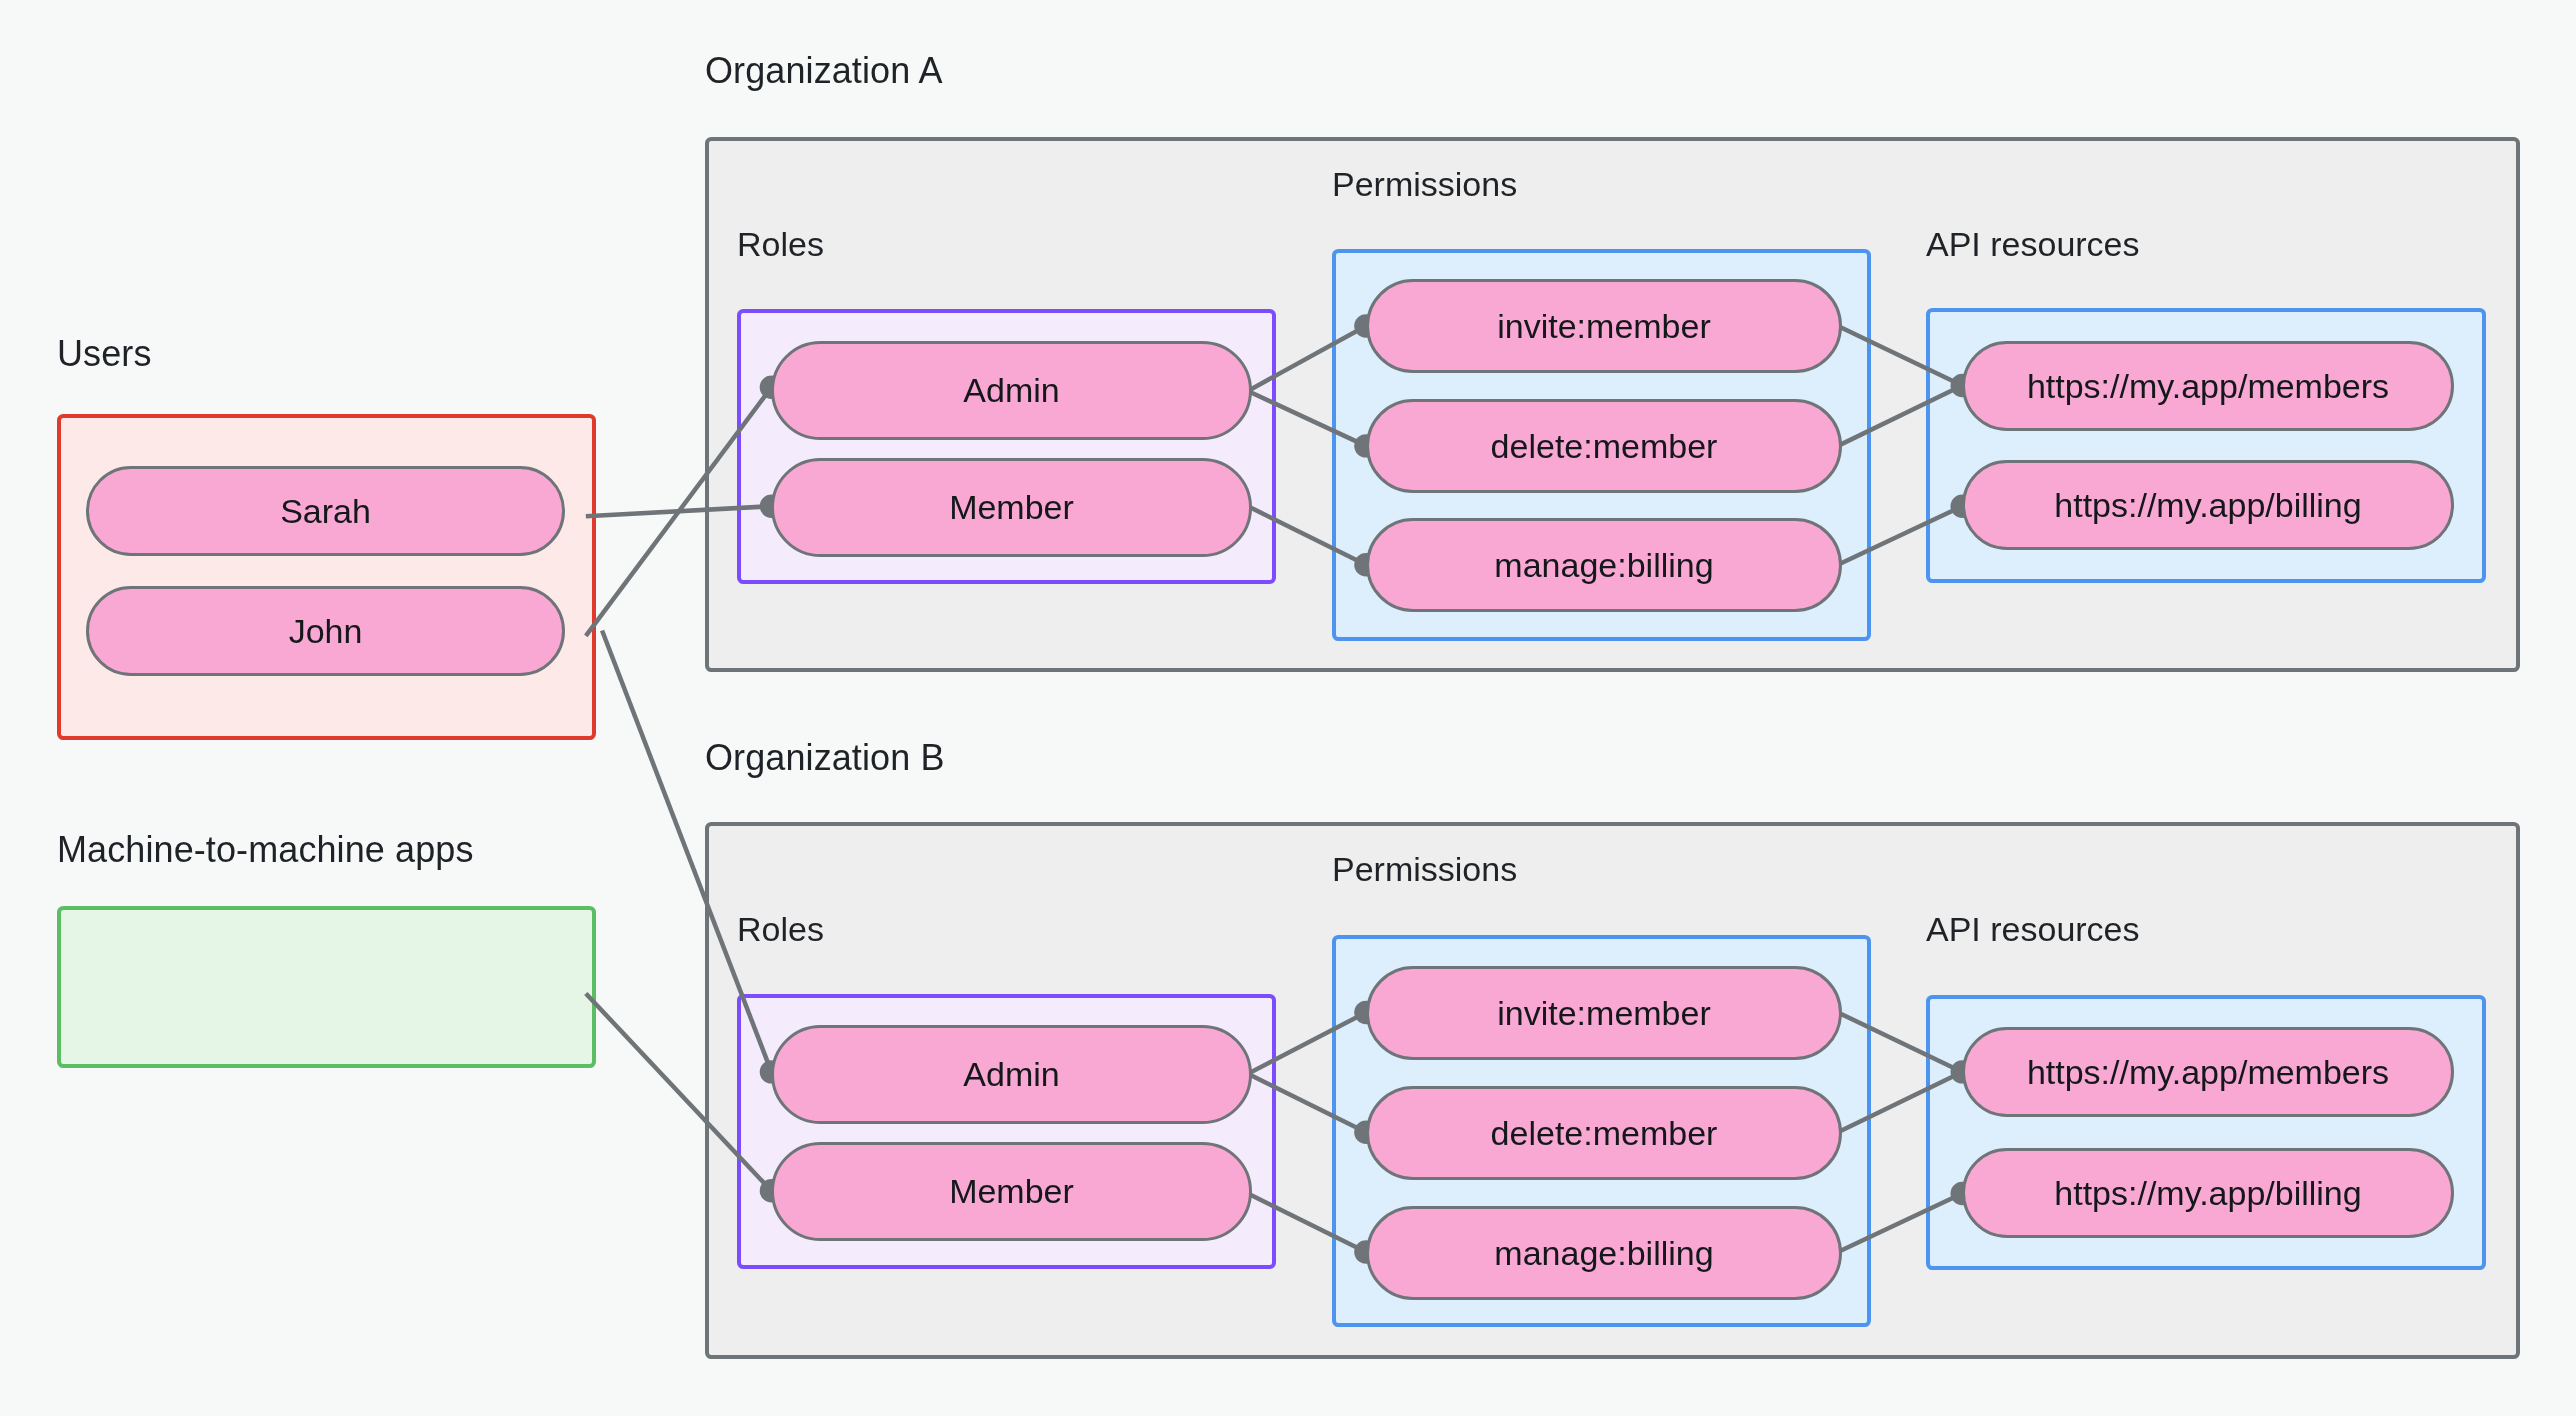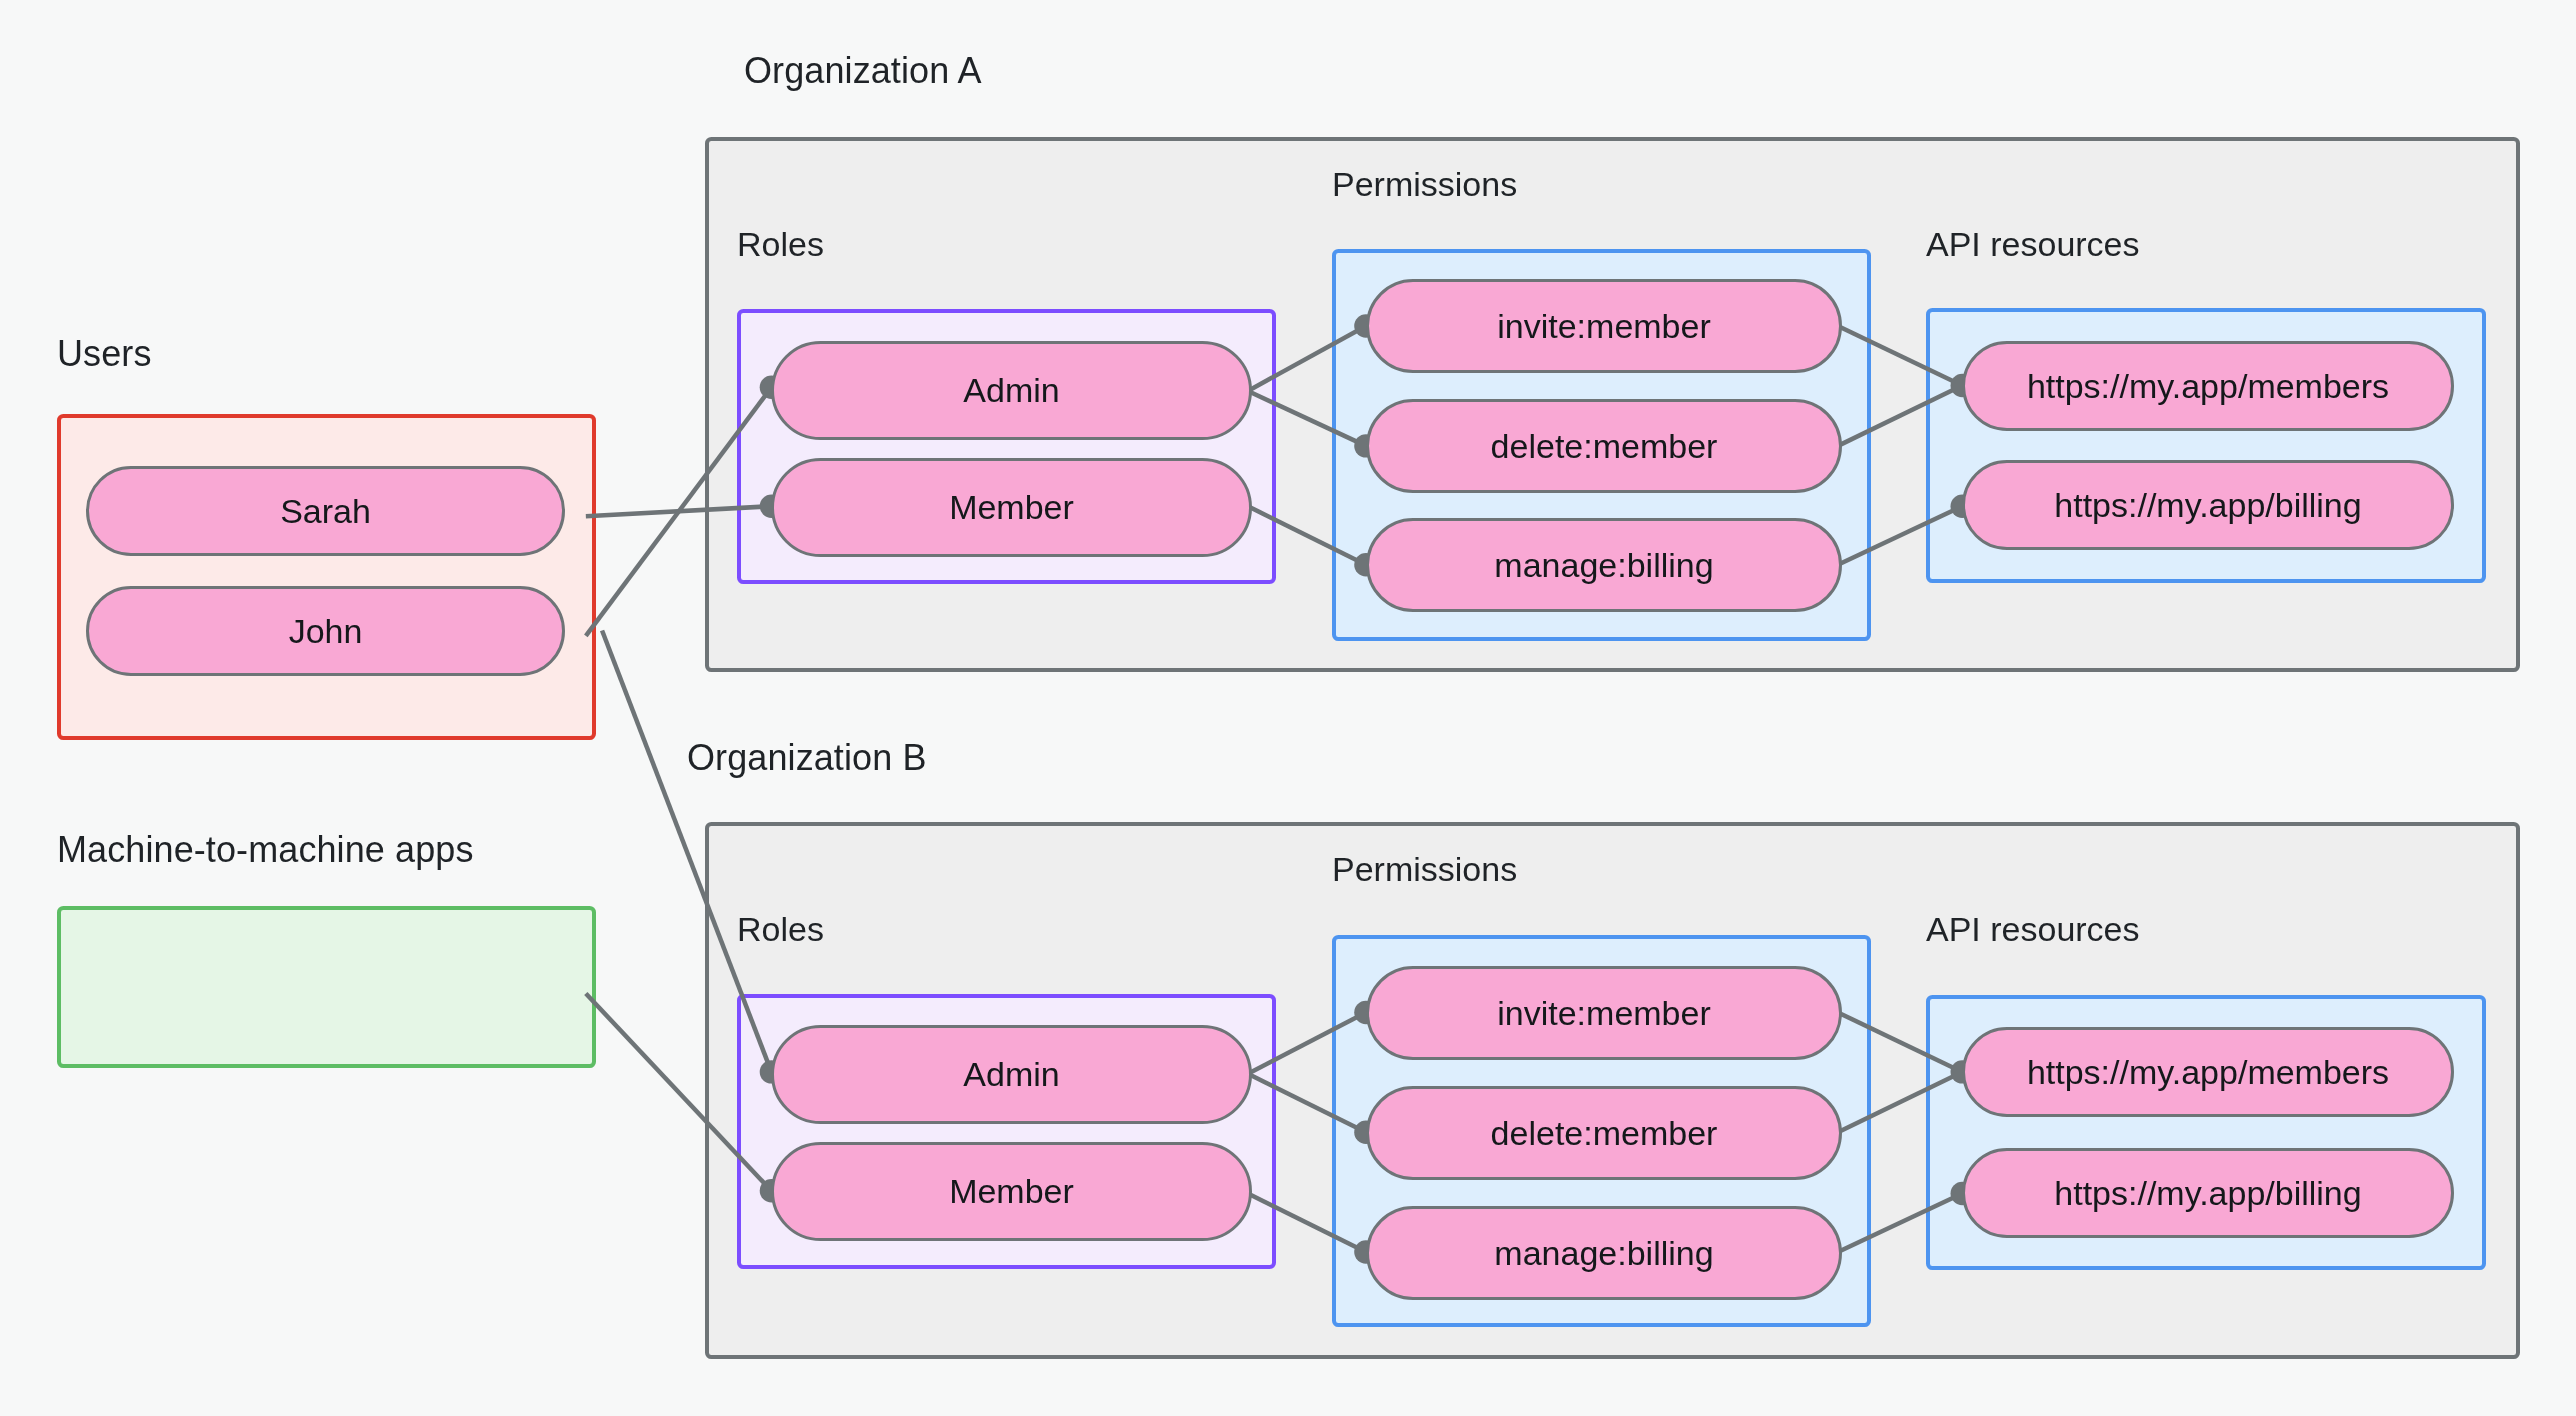--- a/index.html
+++ b/index.html
@@ -144,21 +144,21 @@
   <div class="pill" style="left:86px; top:466px; width:479px; height:90px;">
     <span>Sarah</span>
   </div>
   <div class="pill" style="left:86px; top:586px; width:479px; height:90px;">
     <span>John</span>
   </div>
 
   <div class="group-label" style="left:57px; top:829px;">Machine-to-machine apps</div>
   <div class="box m2m-box" style="left:57px; top:906px; width:539px; height:162px;"></div>
 
-  <div class="group-label" style="left:744px; top:50px;">Organization A</div>
+  <div class="group-label" style="left:705px; top:50px;">Organization A</div>
   <div class="box org-box" style="left:705px; top:137px; width:1815px; height:535px;"></div>
 
   <div class="inner-label" style="left:737px; top:225px;">Roles</div>
   <div class="box roles-box" style="left:737px; top:309px; width:539px; height:275px;"></div>
   <div class="pill" style="left:771px; top:341px; width:481px; height:99px;">
     <span>Admin</span>
   </div>
   <div class="pill" style="left:771px; top:458px; width:481px; height:99px;">
     <span>Member</span>
   </div>
@@ -177,21 +177,21 @@
 
   <div class="inner-label" style="left:1926px; top:225px;">API resources</div>
   <div class="box api-box" style="left:1926px; top:308px; width:560px; height:275px;"></div>
   <div class="pill" style="left:1962px; top:341px; width:492px; height:90px;">
     <span>https://my.app/members</span>
   </div>
   <div class="pill" style="left:1962px; top:460px; width:492px; height:90px;">
     <span>https://my.app/billing</span>
   </div>
 
-  <div class="group-label" style="left:687px; top:737px;">Organization B</div>
+  <div class="group-label" style="left:705px; top:737px;">Organization B</div>
   <div class="box org-box" style="left:705px; top:822px; width:1815px; height:537px;"></div>
 
   <div class="inner-label" style="left:737px; top:910px;">Roles</div>
   <div class="box roles-box" style="left:737px; top:994px; width:539px; height:275px;"></div>
   <div class="pill" style="left:771px; top:1025px; width:481px; height:99px;">
     <span>Admin</span>
   </div>
   <div class="pill" style="left:771px; top:1142px; width:481px; height:99px;">
     <span>Member</span>
   </div>

